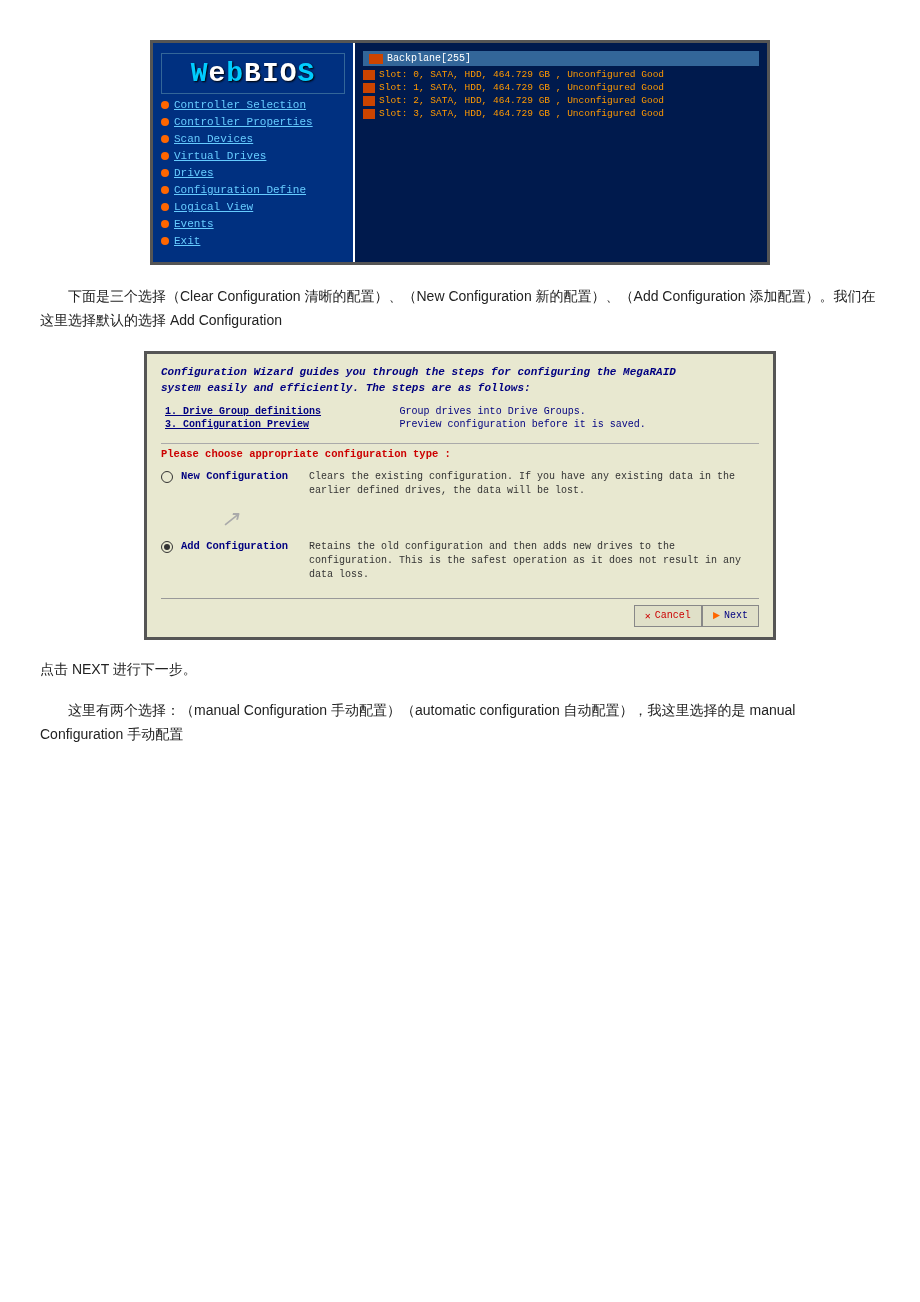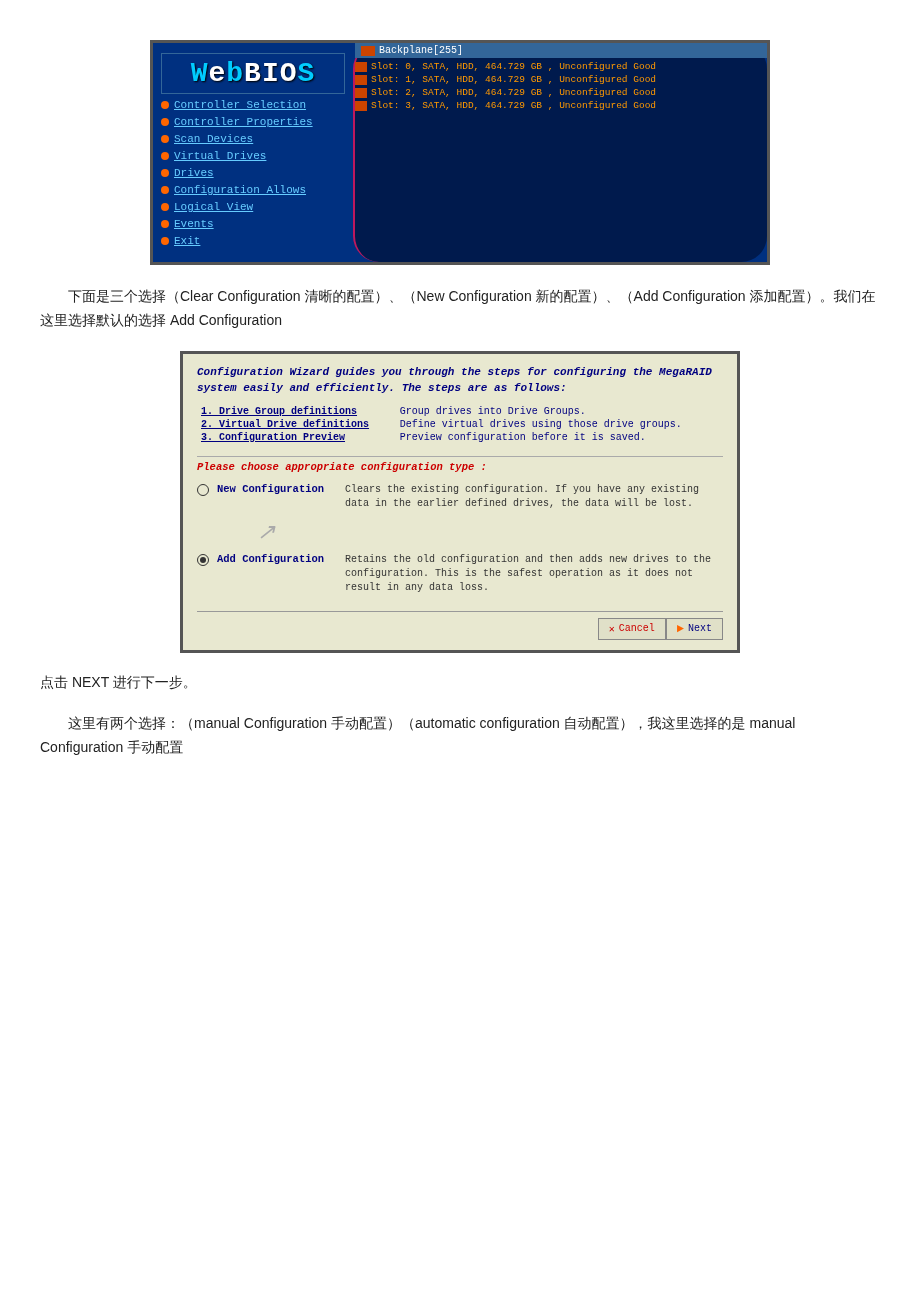--- a/index.html
+++ b/index.html
@@ -71,23 +71,22 @@
     .sidebar-link {
       color: #66ccff;
       font-size: 11px;
       text-decoration: underline;
       font-family: Liberation Mono, monospace;
     }
 
     .webbios-content {
       flex: 1;
       background: #001a4d;
-      border-left: 2px solid #be185d;
-      padding: 0;
-      border-radius: 26px;
+      border-left: 2px solid #ffffff;
+      padding: 8px;
     }
 
     .backplane-header {
       background: #336699;
       color: #ffffff;
       font-size: 10px;
       padding: 2px 6px;
       margin-bottom: 3px;
       font-family: 'Courier New', monospace;
       display: flex;
@@ -127,21 +126,21 @@
     .text-paragraph {
       margin: 18px 0;
       font-size: 14px;
       line-height: 1.7;
       color: #222;
       text-indent: 2em;
     }
 
     
     .config-window {
-      width: 560px;
+      width: 632px;
       border: 3px solid #555;
       background: #e8e8d0;
       padding: 0;
       margin: 0 auto;
     }
 
     .config-title {
       font-size: 11px;
       font-family: 'Courier New', monospace;
       color: #000080;
@@ -177,21 +176,20 @@
     .config-steps td:last-child {
       color: #000080;
     }
 
     .config-choose {
       color: #cc0000;
       font-size: 10.5px;
       font-family: 'Courier New', monospace;
       font-weight: bold;
       margin-bottom: 8px;
-      font-style: italic;
     }
 
     .config-option {
       display: flex;
       align-items: flex-start;
       gap: 8px;
       margin: 6px 0;
       padding: 2px 0;
     }
 
@@ -327,21 +325,21 @@
       <div class="sidebar-item">
         <div class="sidebar-bullet"></div>
         <span class="sidebar-link">Virtual Drives</span>
       </div>
       <div class="sidebar-item">
         <div class="sidebar-bullet"></div>
         <span class="sidebar-link">Drives</span>
       </div>
       <div class="sidebar-item">
         <div class="sidebar-bullet"></div>
-        <span class="sidebar-link">Configuration Allows</span>
+        <span class="sidebar-link">Configuration Define</span>
       </div>
       <div class="sidebar-item">
         <div class="sidebar-bullet"></div>
         <span class="sidebar-link">Logical View</span>
       </div>
       <div class="sidebar-item">
         <div class="sidebar-bullet"></div>
         <span class="sidebar-link">Events</span>
       </div>
       <div class="sidebar-item">
@@ -384,24 +382,20 @@
       <div class="config-title">
         <span>Configuration Wizard guides you through the steps for configuring the MegaRAID</span><br>
         <span>system easily and efficiently. The steps are as follows:</span>
       </div>
 
       <table class="config-steps">
         <tbody>
             <tr>
           <td>1. Drive Group definitions</td>
           <td>Group drives into Drive Groups.</td>
-        </tr>
-        <tr>
-          <td>2. Virtual Drive definitions</td>
-          <td>Define virtual drives using those drive groups.</td>
         </tr>
         <tr>
           <td>3. Configuration Preview</td>
           <td>Preview configuration before it is saved.</td>
         </tr>
       </tbody>
         </table>
 
       <hr class="divider-line">
 

